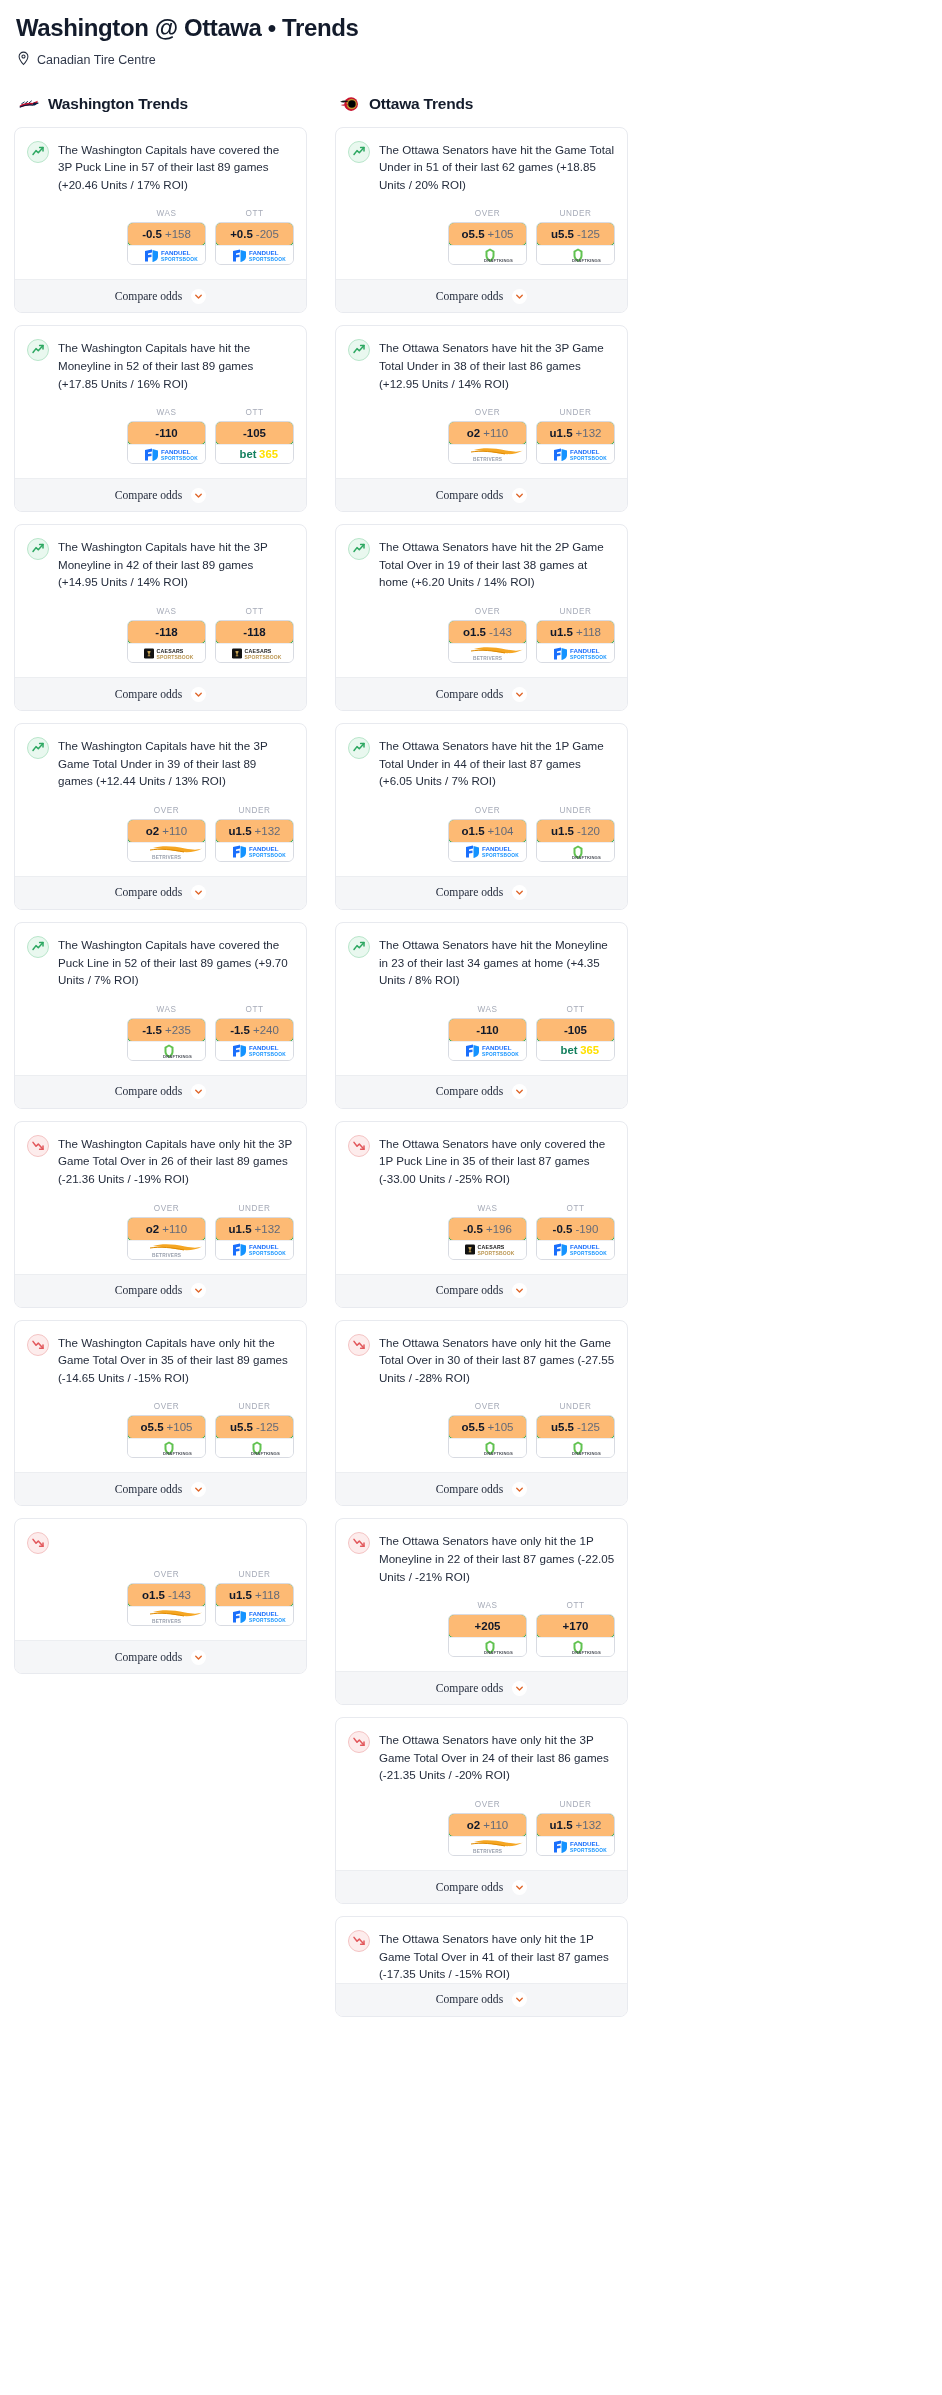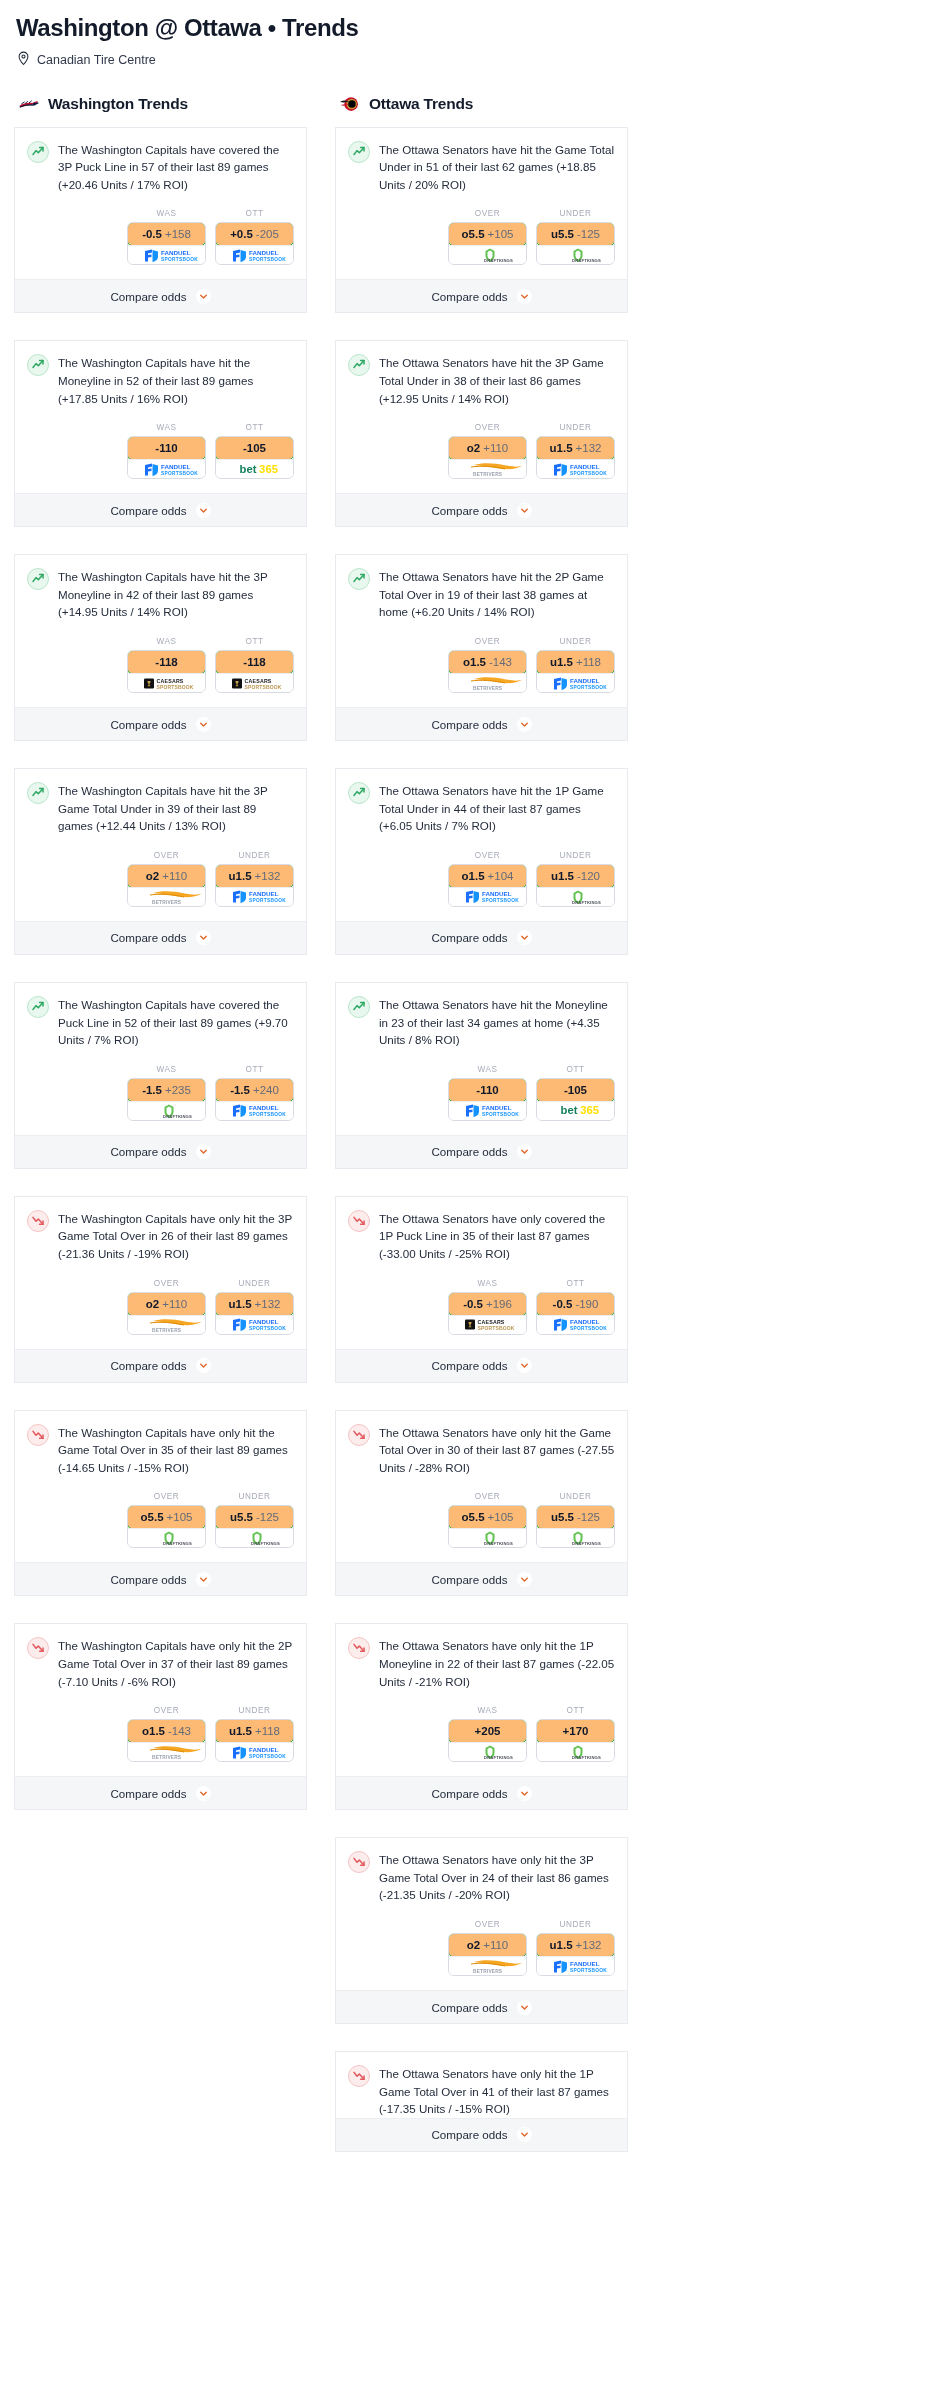--- a/index.html
+++ b/index.html
@@ -53,23 +53,23 @@
   .col-head .col-title {
     font-size: 15.5px;
     font-weight: 700;
     color: #141c2c;
     letter-spacing: -0.2px;
   }
 
   
   .card {
     border: 1px solid #e8eaef;
-    border-radius: 0;
+    border-radius: 8px;
     background: #fff;
-    margin-bottom: 27px;
+    margin-bottom: 12px;
     overflow: hidden;
   }
   .card-body { padding: 12px 12px 0 12px; }
   .trend-row { display: flex; gap: 9px; align-items: flex-start; }
   .trend-icon {
     width: 22px; height: 22px; flex: 0 0 22px;
     border-radius: 50%;
     display: flex; align-items: center; justify-content: center;
     margin-top: 1px;
   }
@@ -132,20 +132,21 @@
   
   .compare-bar {
     background: #f5f6f8;
     border-top: 1px solid #eceef1;
     height: 33px;
     display: flex;
     align-items: center;
     justify-content: center;
     gap: 9px;
     cursor: pointer;
+    font-family: Liberation Serif, serif;
   }
   .compare-label { font-size: 11.6px; color: #1f2738; }
   .chev {
     width: 15px; height: 15px; border-radius: 50%;
     background: #fff;
     display: flex; align-items: center; justify-content: center;
   }
 </style>
 </head>
 <body>
@@ -565,21 +566,20 @@
         </div>
         <div class="card">
           <div class="card-body">
             <div class="trend-row">
               <span class="trend-icon down">
                 <svg width="18" height="18" viewBox="0 0 18 18">
                   <polyline points="4,5.4 7,9.3 9.3,7.1 14,12.3" fill="none" stroke="#e2585c" stroke-width="1.5" stroke-linecap="round" stroke-linejoin="round"></polyline>
                   <polyline points="10.6,12.3 14,12.3 14,9" fill="none" stroke="#e2585c" stroke-width="1.5" stroke-linecap="round" stroke-linejoin="round"></polyline>
                 </svg>
               </span>
-              <span class="trend-text">The Washington Capitals have only hit the 2P Game Total Over in 37 of their last 89 games (-7.10 Units / -6% ROI)</span>
             </div>
             <div class="odds-row">
               <div class="odds-cell">
                 <div class="odds-label">OVER</div>
                 <div class="odds-box">
                   <div class="odds-price">
                     <span class="line">o1.5</span>
                     <span class="juice">-143</span>
                   </div>
                   <div class="book-strip">

